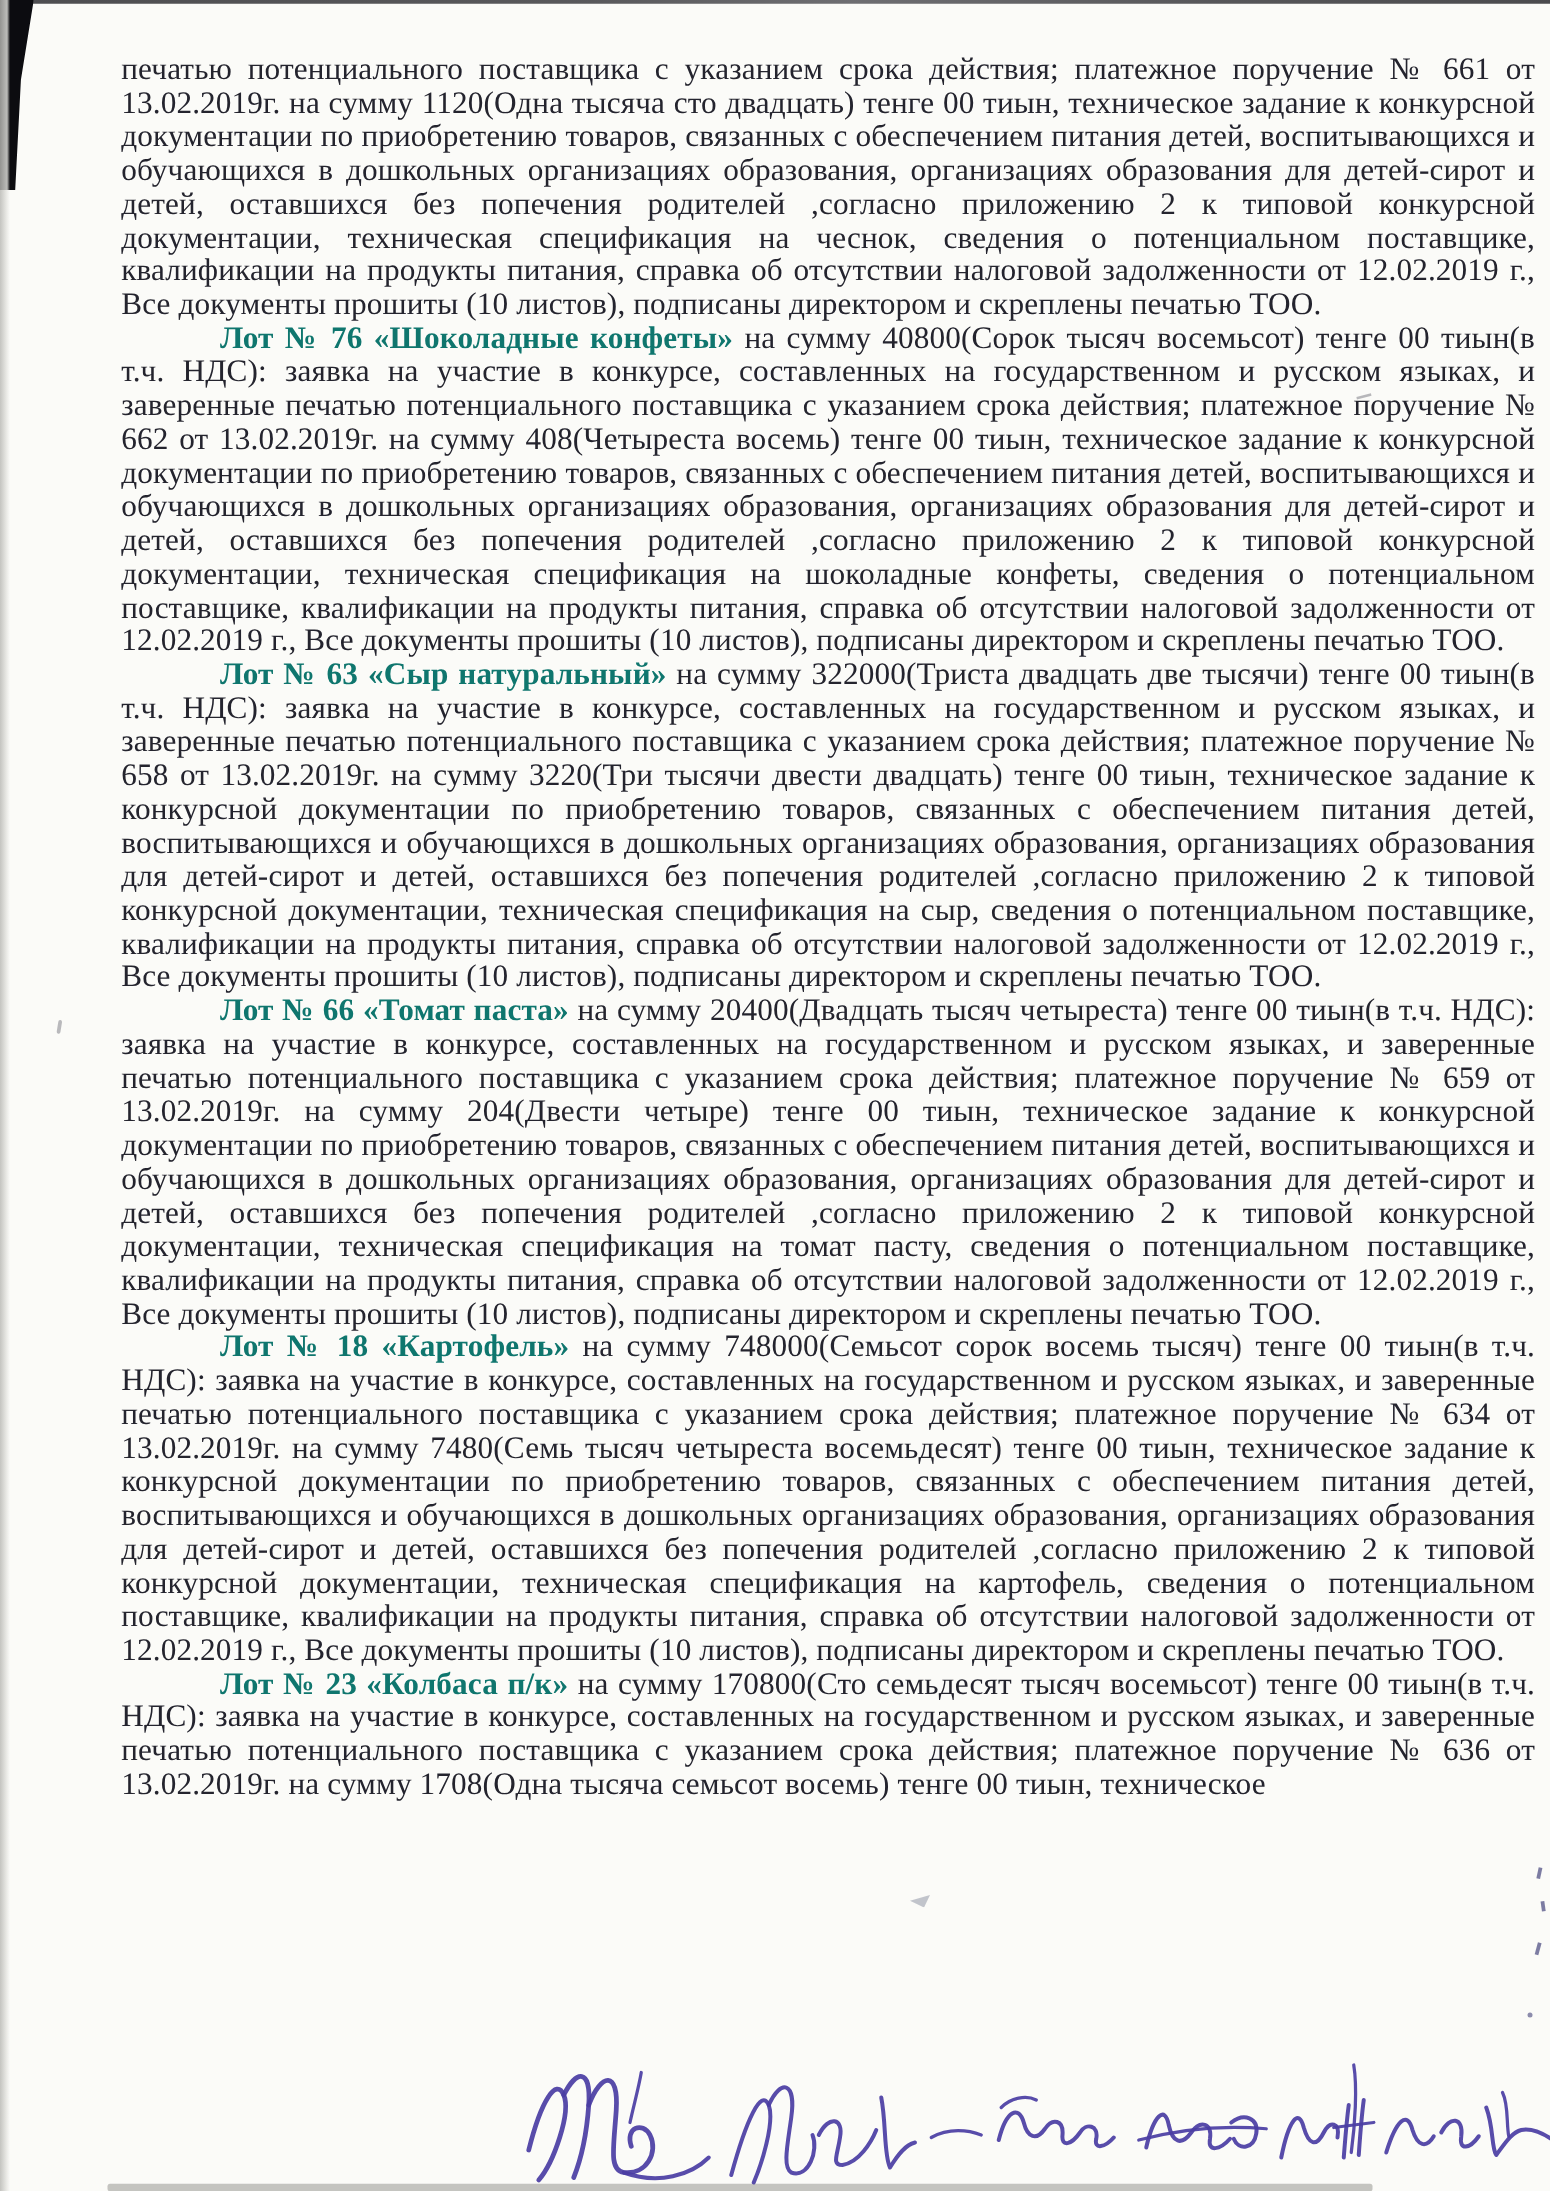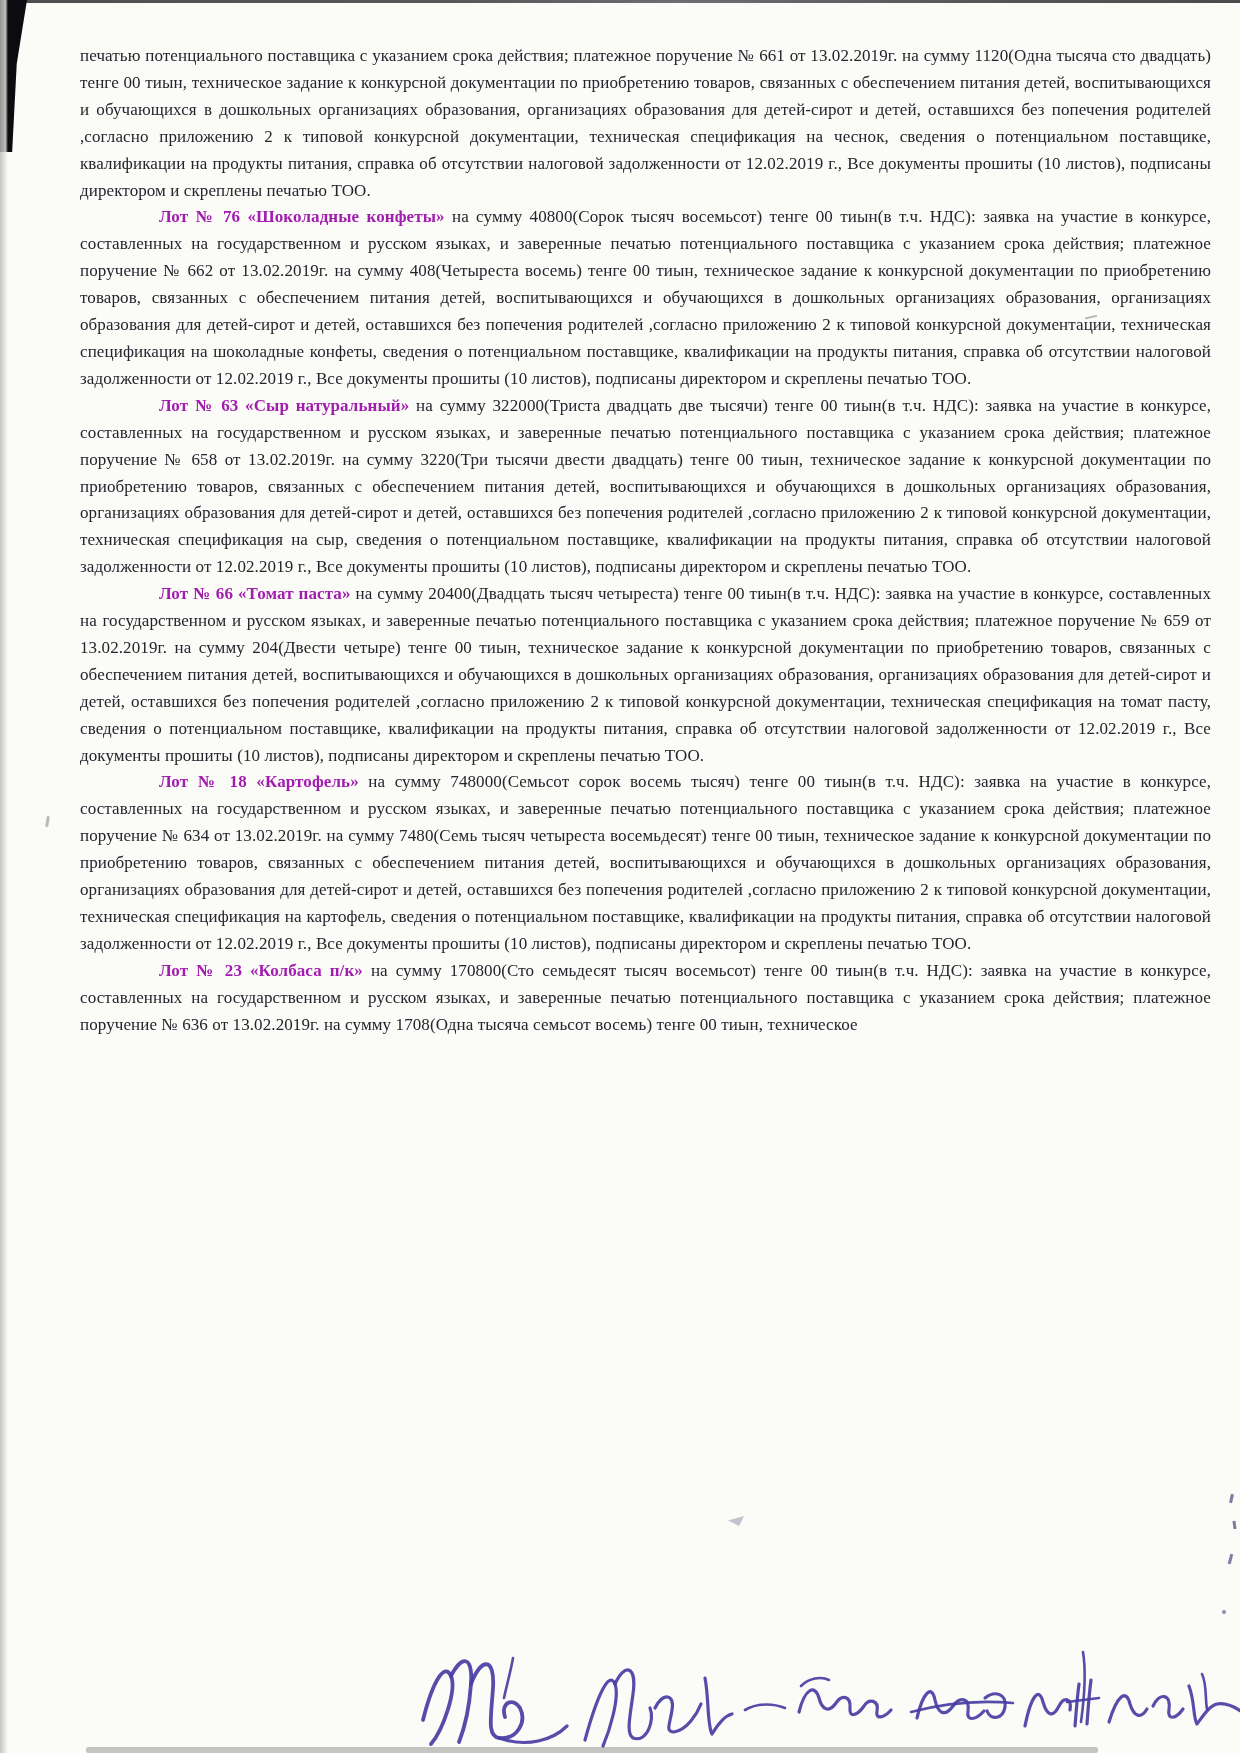--- a/index.html
+++ b/index.html
@@ -72,39 +72,39 @@
     opacity: 0.75;
   }
   .mark-ink-1 { left: 1230px; top: 1494px; width: 3px; height: 9px;  background: #5d5d8c; transform: rotate(12deg); opacity:.8; }
   .mark-ink-2 { left: 1233px; top: 1521px; width: 3px; height: 8px;  background: #5d5d8c; transform: rotate(-8deg); opacity:.8; }
   .mark-ink-3 { left: 1229px; top: 1554px; width: 3px; height: 10px; background: #5d5d8c; transform: rotate(15deg); opacity:.8; }
   .mark-ink-4 { left: 1222px; top: 1610px; width: 4px; height: 4px;  background: #5d5d8c; border-radius: 50%; opacity:.7; }
 
   
   .content {
     position: absolute;
-    left: 80px;
+    left: 97px;
     top: 43px;
     width: 1131px;
-    font-size: 17px;
+    font-size: 25px;
     line-height: 26.9px;
     letter-spacing: 0.1px;
     color: #24242e;
     text-align: justify;
   }
   .content p {
     margin: 0;
     padding: 0;
   }
   .content p.indented {
     text-indent: 79px;
   }
   .lot-heading {
     font-weight: bold;
-    color: #a21caf;
+    color: #0f766e;
   }
 
   
   .signatures-svg {
     position: absolute;
     left: 405px;
     top: 1600px;
     width: 835px;
     height: 153px;
     pointer-events: none;

